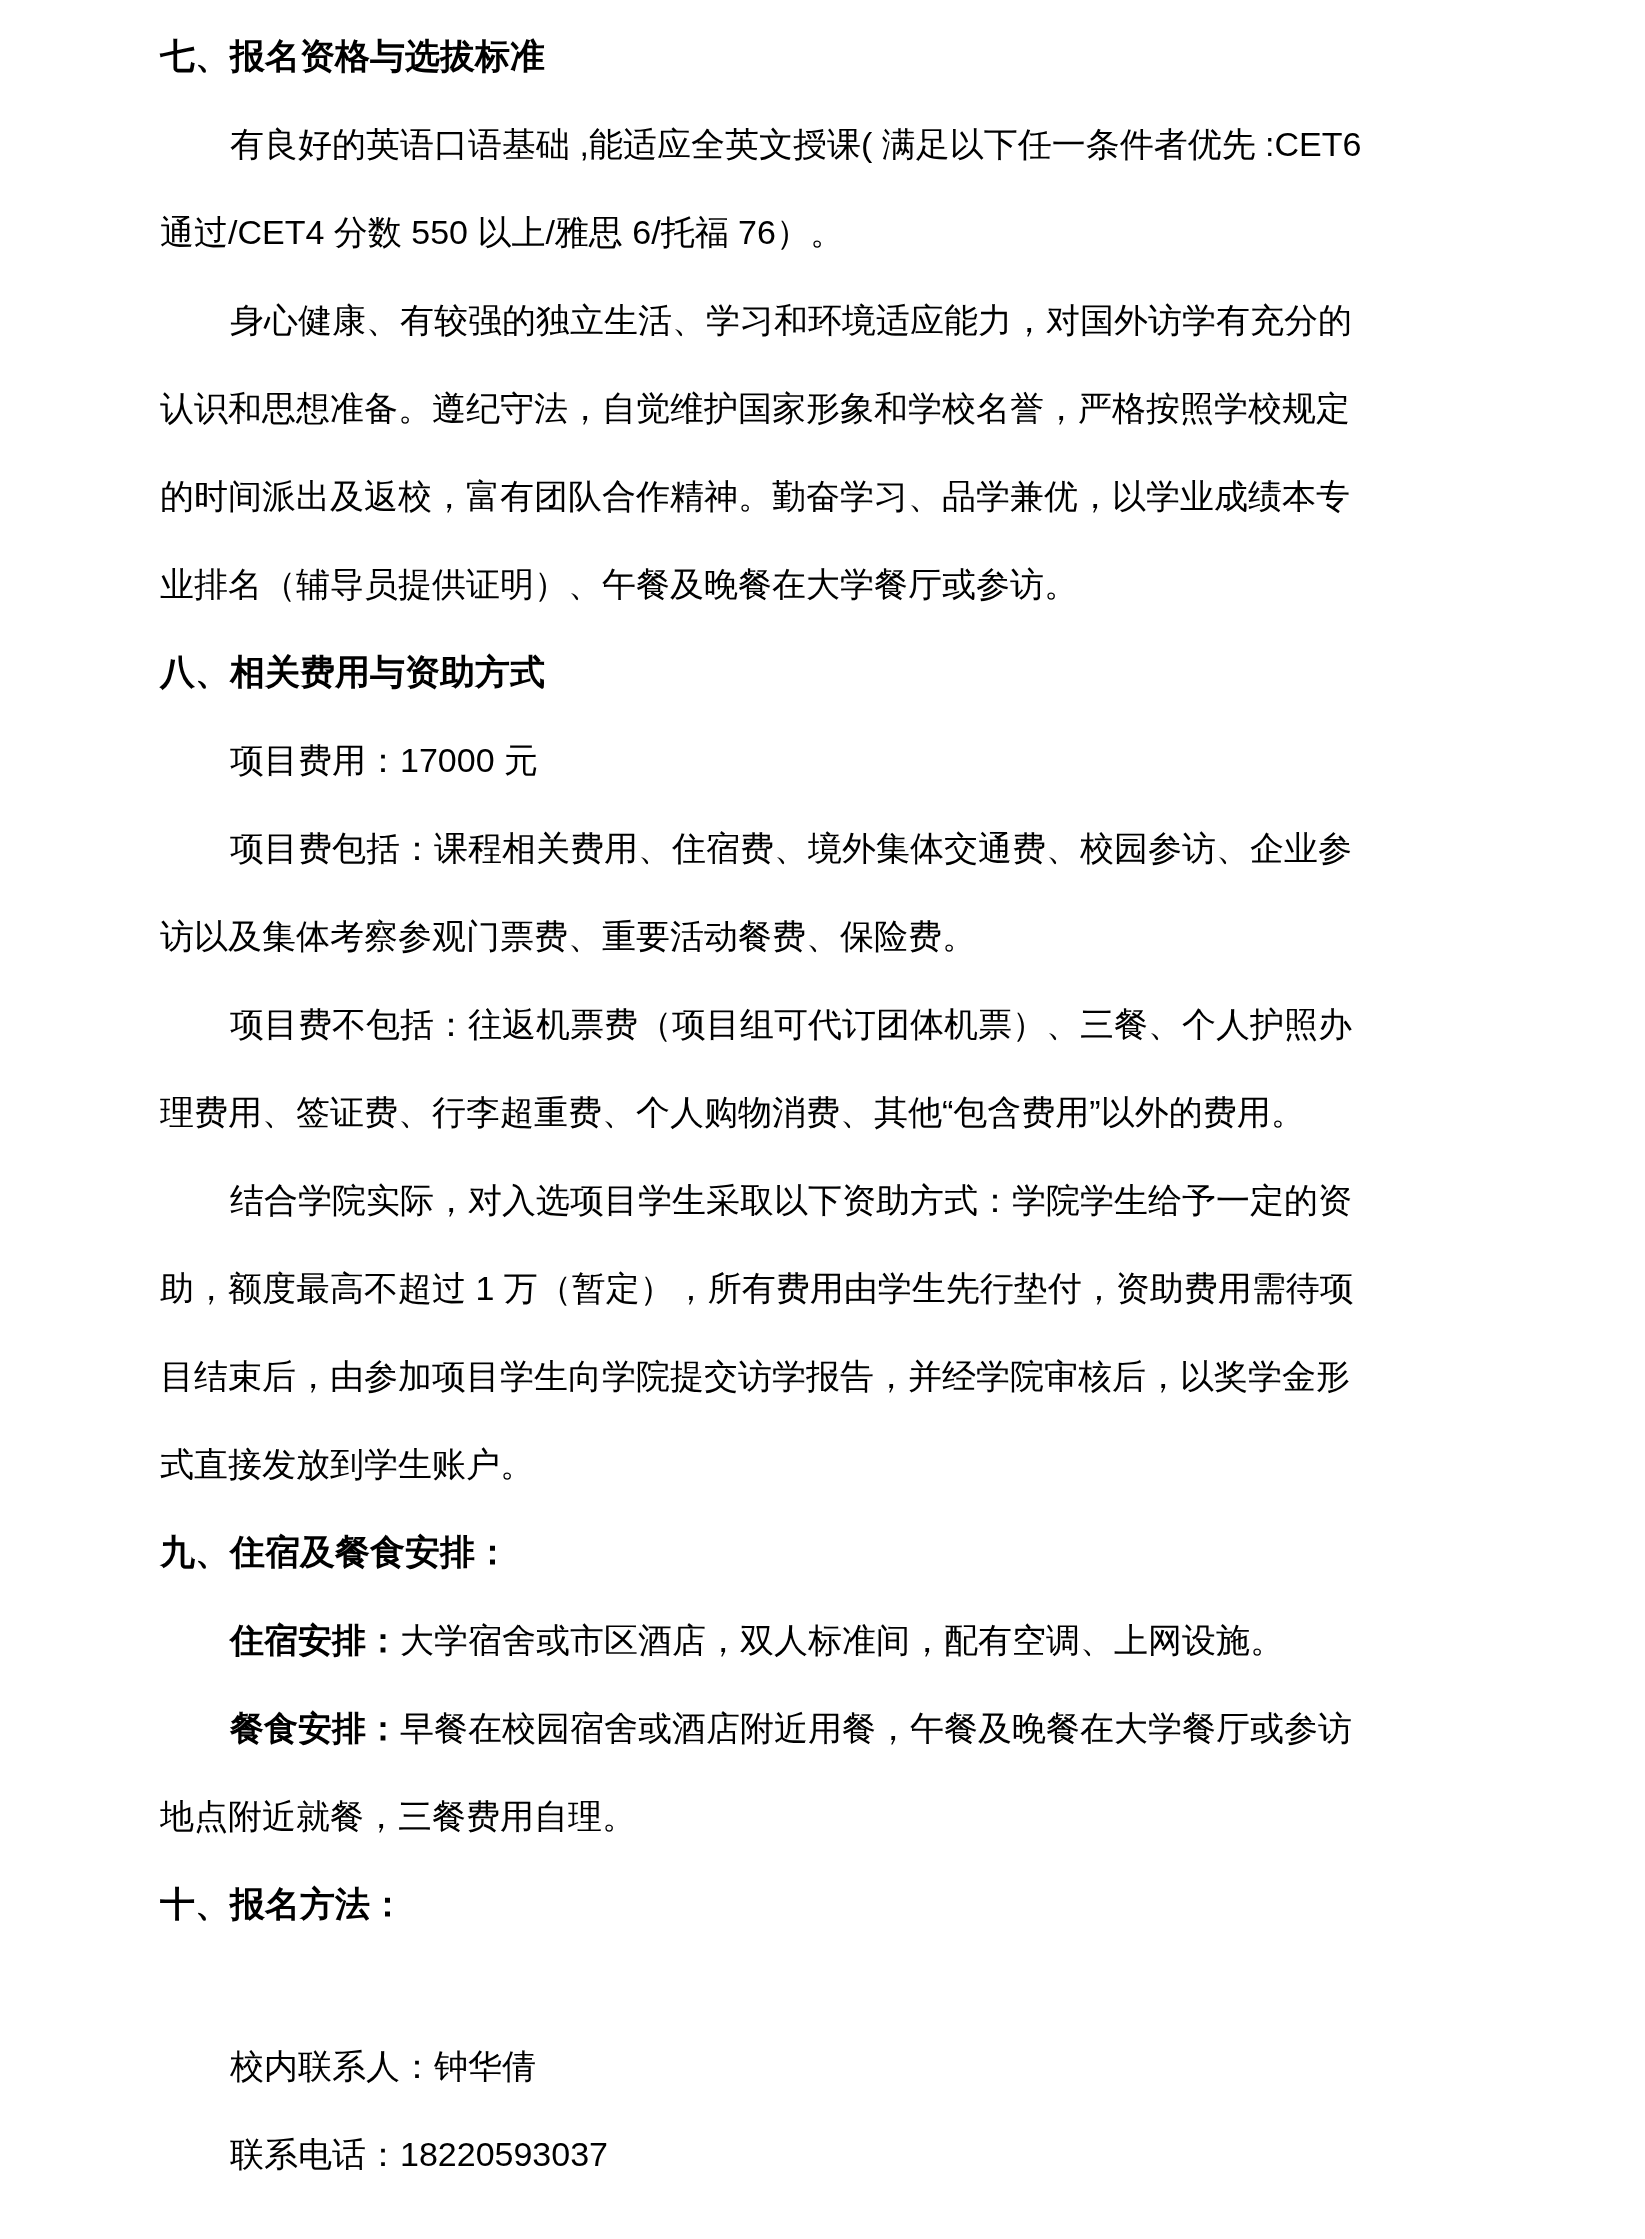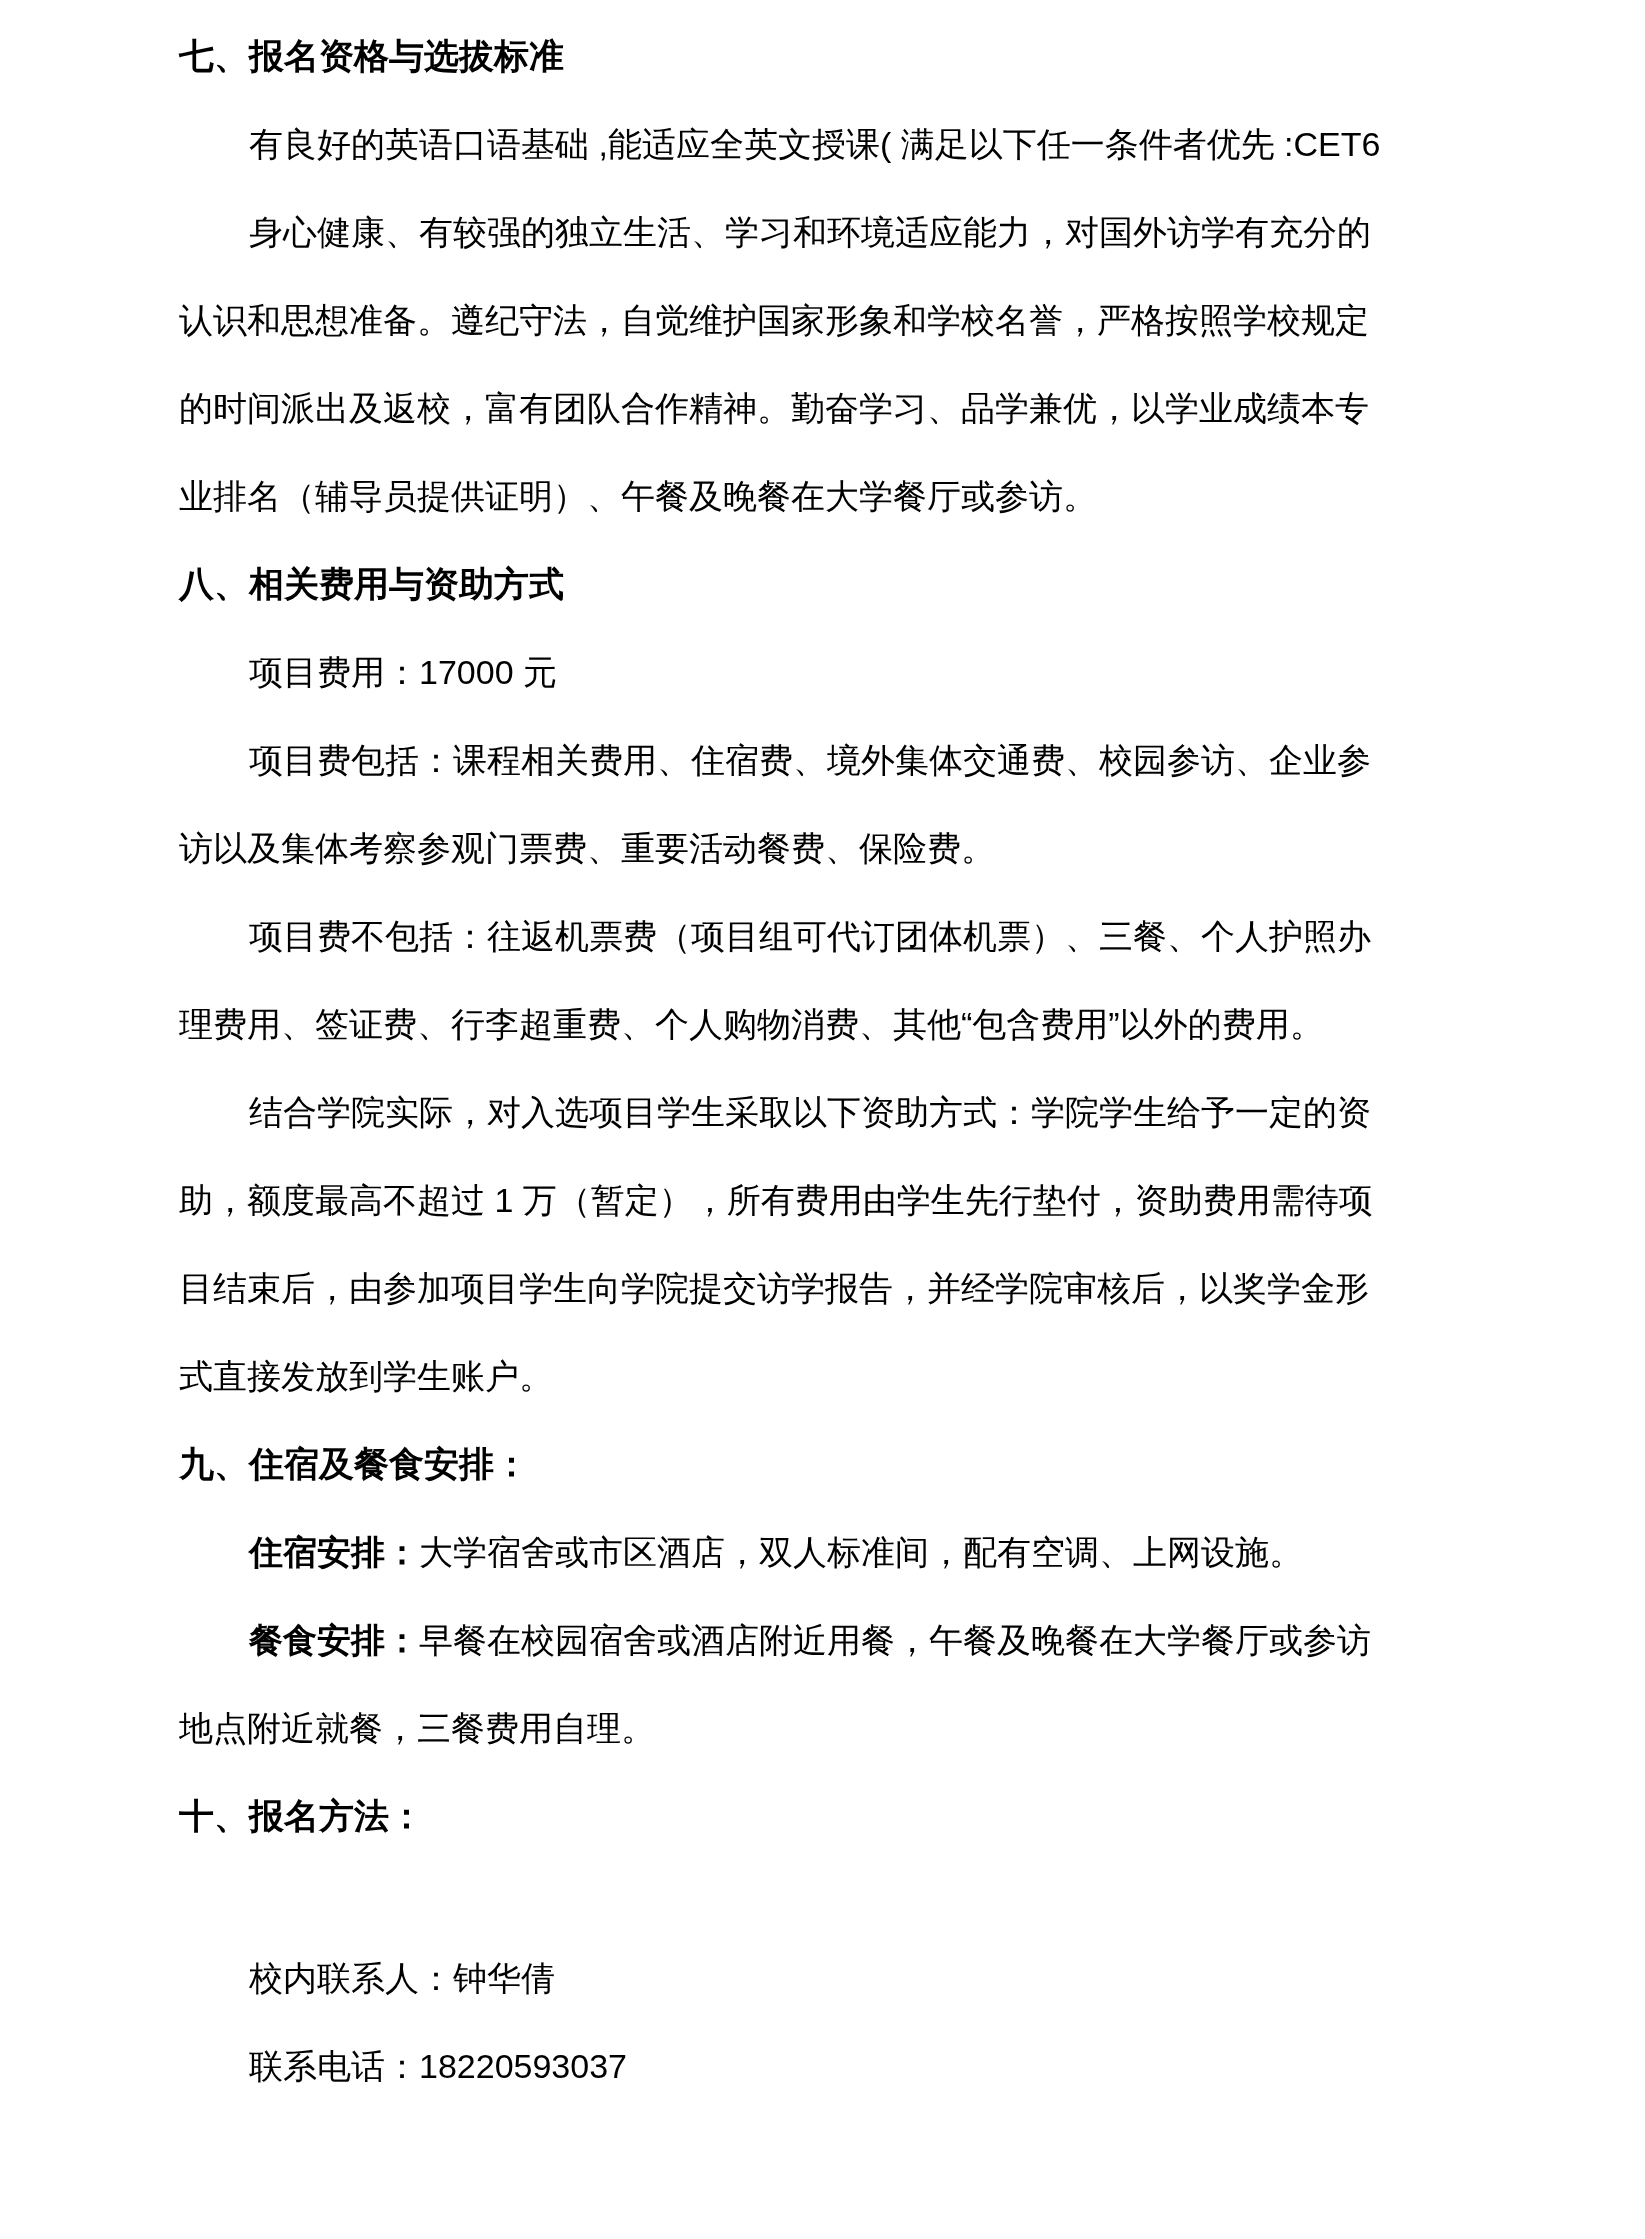--- a/index.html
+++ b/index.html
@@ -4,21 +4,20 @@
 <style>
   html,body{margin:0;padding:0;background:#ffffff;}
   .page{
     position:relative;
     width:1448px;
     height:2240px;
     background:#ffffff;
     color:#000000;
     font-family:"Liberation Sans",sans-serif;
     overflow:hidden;
-    margin-left:19px;
   }
   .doc{
     position:absolute;
     left:160px;
     top:12px;
     width:1327px;
   }
   .block{
     font-size:34px;
     line-height:88px;
@@ -40,20 +39,21 @@
     text-align:right;
   }
 </style>
 </head>
 <body>
 
 <div class="page">
   <div class="doc">
       <div class="block heading">七、报名资格与选拔标准</div>
       <div class="block line indent">有良好的英语口语基础 ,能适应全英文授课( 满足以下任一条件者优先 :CET6</div>
+      <div class="block line">通过/CET4 分数 550 以上/雅思 6/托福 76）。</div>
       <div class="block line indent">身心健康、有较强的独立生活、学习和环境适应能力，对国外访学有充分的</div>
       <div class="block line">认识和思想准备。遵纪守法，自觉维护国家形象和学校名誉，严格按照学校规定</div>
       <div class="block line">的时间派出及返校，富有团队合作精神。勤奋学习、品学兼优，以学业成绩本专</div>
       <div class="block line">业排名（辅导员提供证明）、午餐及晚餐在大学餐厅或参访。</div>
       <div class="block heading">八、相关费用与资助方式</div>
       <div class="block line indent">项目费用：17000 元</div>
       <div class="block line indent">项目费包括：课程相关费用、住宿费、境外集体交通费、校园参访、企业参</div>
       <div class="block line">访以及集体考察参观门票费、重要活动餐费、保险费。</div>
       <div class="block line indent">项目费不包括：往返机票费（项目组可代订团体机票）、三餐、个人护照办</div>
       <div class="block line">理费用、签证费、行李超重费、个人购物消费、其他“包含费用”以外的费用。</div>

